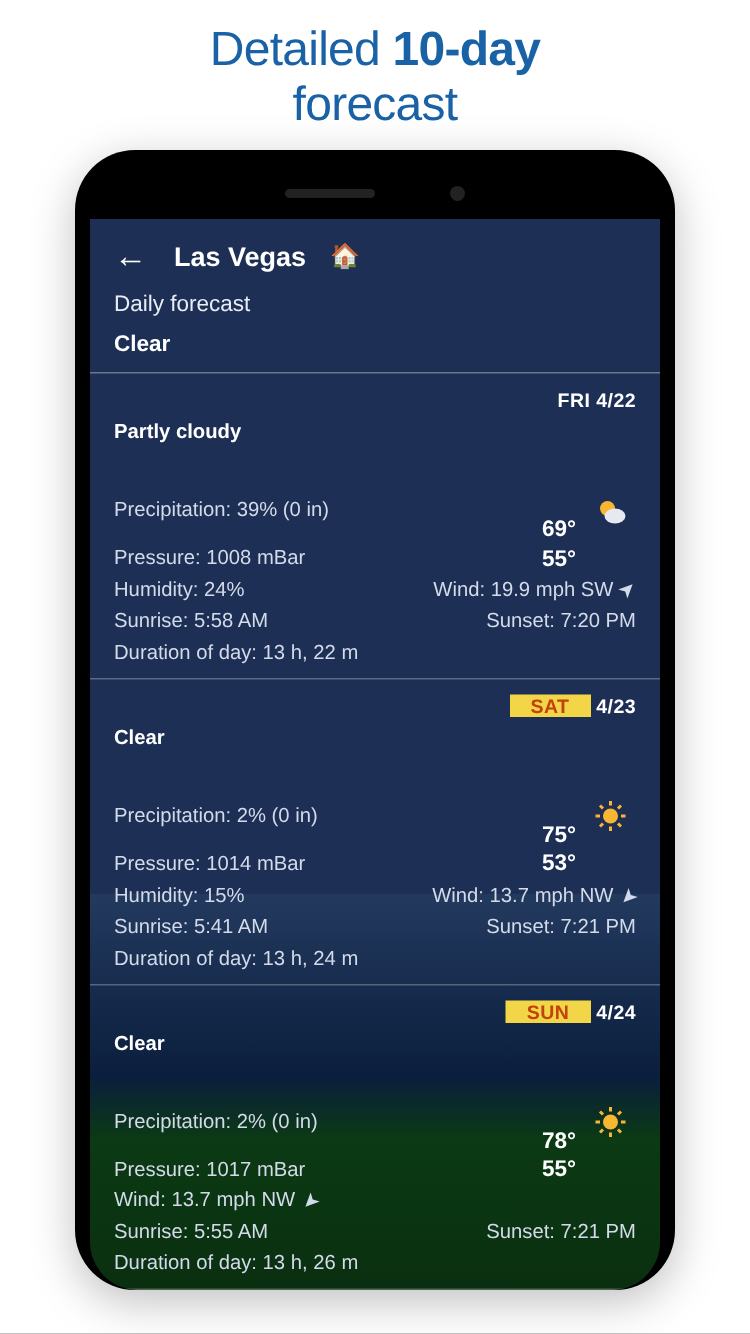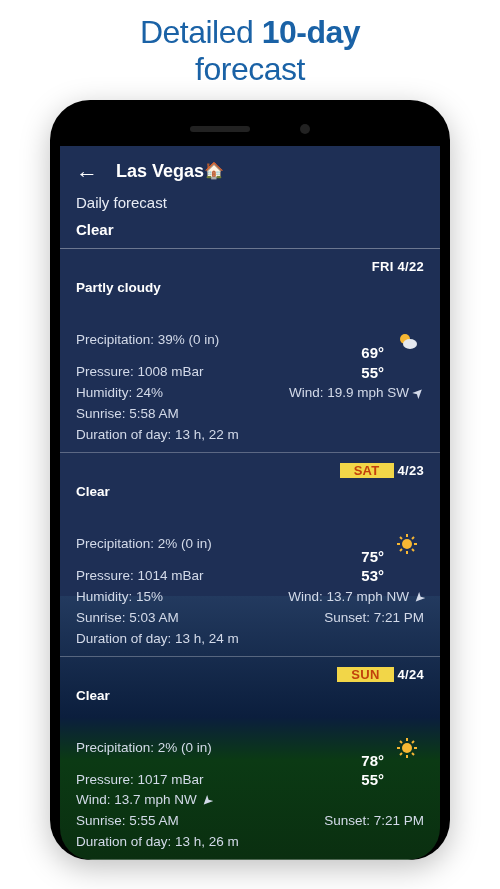--- a/index.html
+++ b/index.html
@@ -8,21 +8,21 @@
   .promo .bold { font-weight:700; }
   .phone-wrap { position:relative; width:400px; height:760px; margin:6px auto 0; }
   .phone { position:absolute; inset:0; background:#000; border-radius:40px; box-shadow:0 8px 30px rgba(0,0,0,.25); overflow:hidden; }
   .phone-inner { position:absolute; top:10px; left:10px; right:10px; bottom:0; background:#000; border-radius:32px; overflow:hidden; }
   .sensors { position:absolute; top:4px; left:0; right:0; height:30px; display:flex; align-items:center; justify-content:center; gap:50px; }
   .speaker { width:60px; height:6px; background:#222; border-radius:3px; }
   .cam { width:10px; height:10px; background:#222; border-radius:50%; }
   .screen { position:absolute; top:36px; left:0; right:0; bottom:0; background:linear-gradient(#1e2f55 0%, #1e2f55 63%, #233a5f 63%, #0b1e3d 80%, #0b3a14 86%, #0a2f10 100%); color:#fff; overflow:hidden; }
   .appbar { display:flex; align-items:center; gap:18px; padding:14px 16px 8px; }
   .back { font-size:22px; line-height:1; }
-  .title-row { display:flex; align-items:flex-start; gap:0; font-size:18px; font-weight:600; }
+  .title-row { display:flex; align-items:center; gap:16px; font-size:18px; font-weight:600; }
   .home-icon { font-size:16px; }
   .section-title { padding:4px 16px 10px; font-size:15px; color:#e8ecf5; }
   .hero { display:flex; justify-content:space-between; align-items:flex-end; padding:0 16px 10px; border-bottom:1px solid rgba(255,255,255,.35); }
   .hero .cond { font-size:15px; font-weight:600; }
   .hero .temp { font-size:46px; font-weight:300; letter-spacing:-1px; }
   .hero .unit { font-size:12px; color:#cfd8ea; vertical-align:top; margin-left:4px; }
   .day { padding:8px 16px 6px; border-bottom:1px solid rgba(255,255,255,.28); font-size:13.5px; line-height:1.55; }
   .day-head { font-weight:700; font-size:13px; letter-spacing:.3px;text-align:right; }
   .hl { background:#f2d648; color:#c2410c; padding:0 14px; }
   .day-cond { font-weight:700; margin-top:1px; }
@@ -80,20 +80,21 @@
     <div class="row" style="margin-top:-20px">
       <span class="muted">Pressure: 1008 mBar</span>
                 <span></span>
     </div>
     <div class="row">
       <span class="muted">Humidity: 24%</span>
       <span class="muted">Wind: 19.9 mph SW <span class="wind-arrow" style="transform:rotate(-45deg)">➤</span></span>
     </div>
     <div class="row">
       <span class="muted">Sunrise: 5:58 AM</span>
+      <span class="muted">Sunset: 7:20 PM</span>
     </div>
     <div class="muted">Duration of day: 13 h, 22 m</div>
             </div>
             <div class="day">
               <div class="day-head"><span class="hl">SAT</span> 4/23</div>
     <div class="day-cond">Clear</div>
     <div class="row">
       <span class="muted">Precipitation: 2% (0 in)</span>
       <span style="display:flex;align-items:center;gap:6px">
         <span class="temp-col">75°<br>53°</span>
@@ -104,21 +105,21 @@
     </div>
     <div class="row" style="margin-top:-20px">
       <span class="muted">Pressure: 1014 mBar</span>
                 <span></span>
     </div>
     <div class="row">
       <span class="muted">Humidity: 15%</span>
       <span class="muted">Wind: 13.7 mph NW <span class="wind-arrow" style="transform:rotate(135deg)">➤</span></span>
     </div>
     <div class="row">
-      <span class="muted">Sunrise: 5:03 AM</span>
+      <span class="muted">Sunrise: 5:41 AM</span>
       <span class="muted">Sunset: 7:21 PM</span>
     </div>
     <div class="muted">Duration of day: 13 h, 24 m</div>
             </div>
             <div class="day">
               <div class="day-head"><span class="hl">SUN</span> 4/24</div>
     <div class="day-cond">Clear</div>
     <div class="row">
       <span class="muted">Precipitation: 2% (0 in)</span>
       <span style="display:flex;align-items:center;gap:6px">

